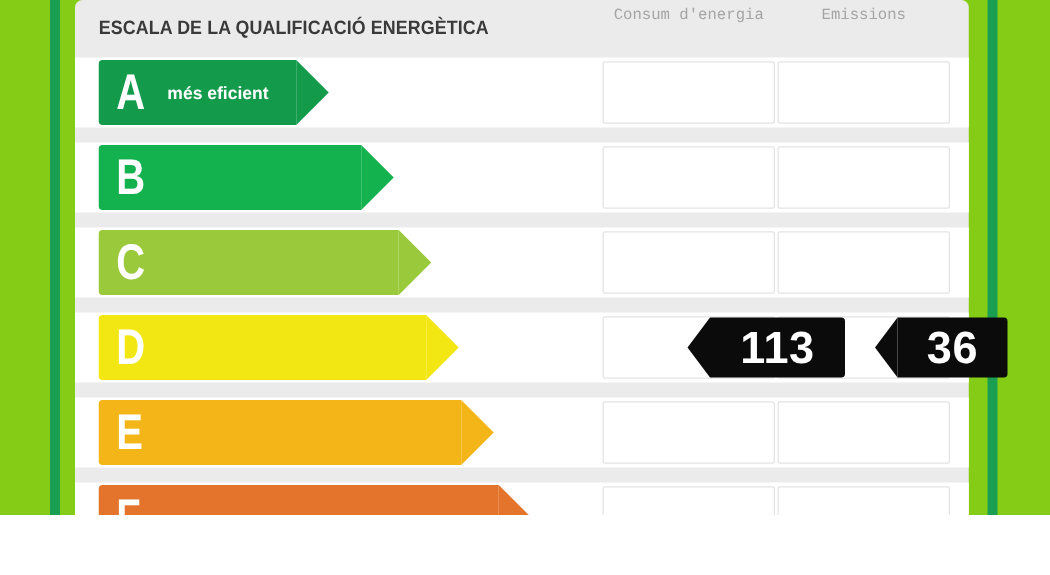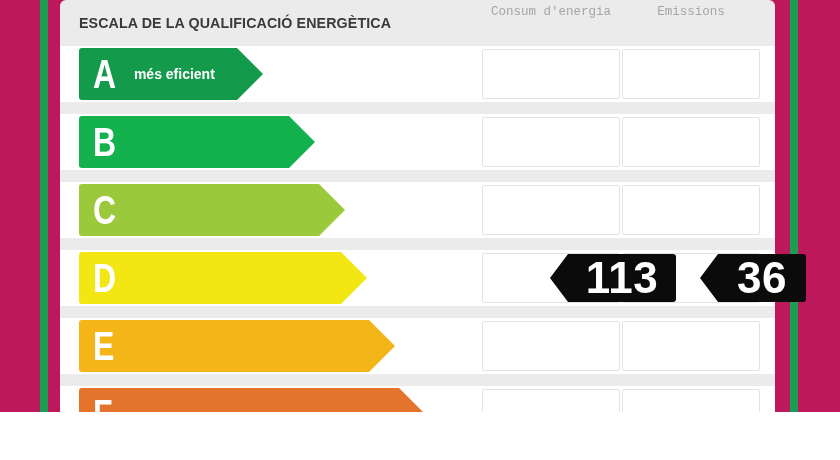--- a/index.html
+++ b/index.html
@@ -11,21 +11,21 @@
     width: 840px;
     height: 460px;
     overflow: hidden;
     font-family: "Liberation Sans", sans-serif;
   }
 
   #page {
     position: relative;
     width: 840px;
     height: 412px;
-    background: #be185d;
+    background: #84cc16;
     overflow: hidden;
   }
 
   
   .rail {
     position: absolute;
     top: 0;
     width: 8px;
     height: 460px;
     background: #1a9e52;
@@ -179,21 +179,21 @@
     left: 0;
     top: 0;
     width: 0;
     height: 0;
     border-top: 24px solid transparent;
     border-bottom: 24px solid transparent;
     border-right: 18px solid #0b0b0b;
   }
   .value-text {
     color: #ffffff;
-    font-size: 44px;
+    font-size: 36px;
     font-weight: bold;
     line-height: 36px;
     font-family: "Liberation Sans", sans-serif;
     letter-spacing: 0.5px;
   }
   .tag-energy    { left: 490px; width: 126px; }
   .tag-emissions { left: 640px; width: 106px; }
 </style>
 </head>
 <body>

